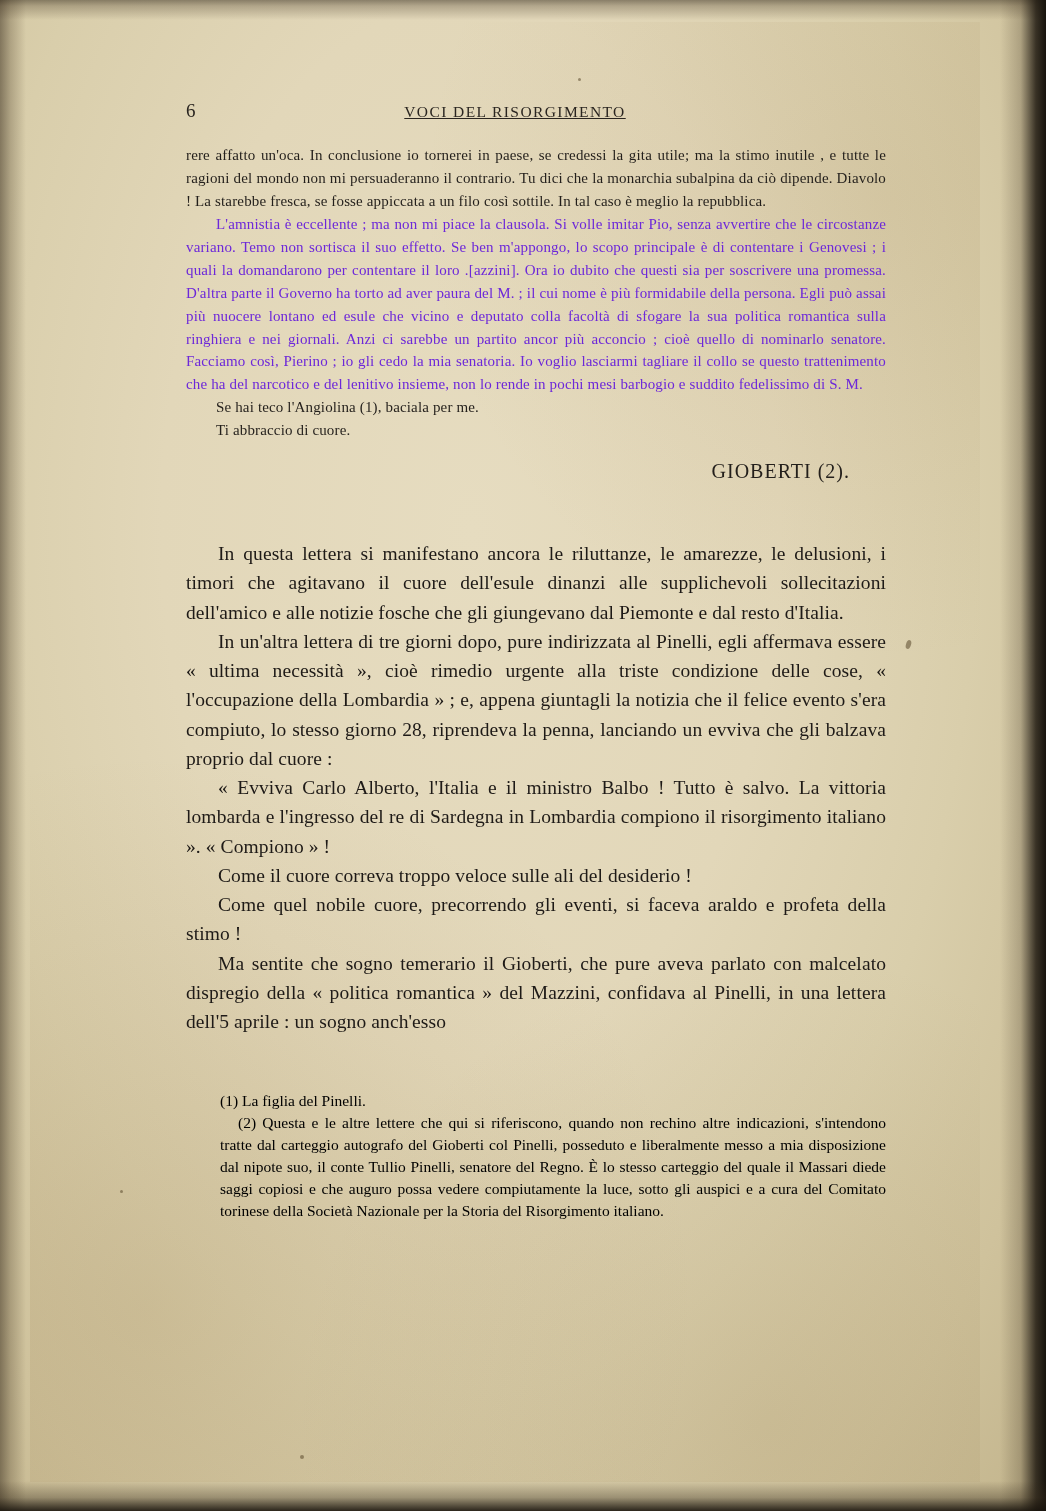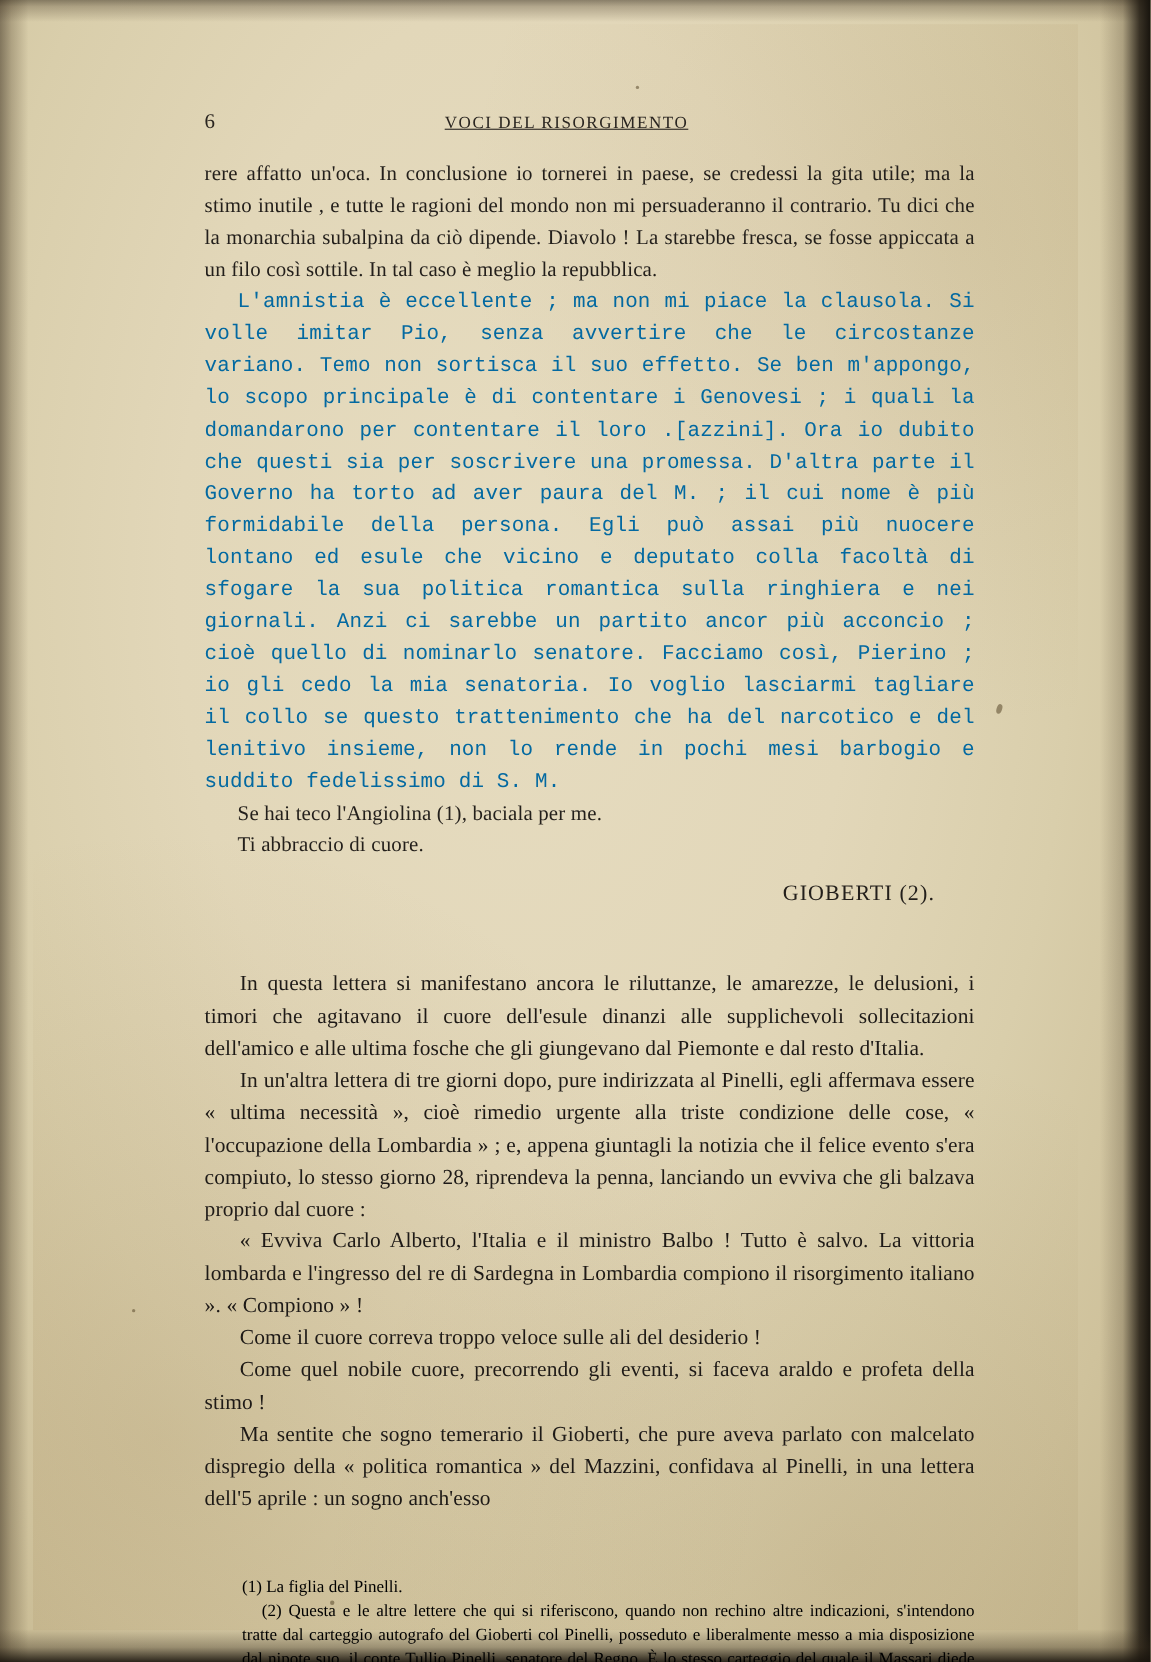--- a/index.html
+++ b/index.html
@@ -87,21 +87,21 @@
     text-align: center;
     font-size: 15.5px;
     letter-spacing: 1.4px;
     padding-right: 52px;
     text-transform: uppercase;
     text-decoration: underline;
   }
 
   .letter-body {
     color: #231f1b;
-    font-size: 19px;
+    font-size: 15px;
     line-height: 1.53;
     text-align: justify;
     letter-spacing: 0.15px;
   }
   .letter-body p { margin: 0; }
   .letter-body p.indent { text-indent: 30px; }
   .letter-body p.noindent { text-indent: 0; }
 
   .sig-line {
     text-align: right;
@@ -128,21 +128,21 @@
     color: #000000;
     font-size: 15.5px;
     line-height: 1.42;
     text-align: justify;
     padding-left: 34px;
   }
   .footnotes p { margin: 0; }
   .footnotes p.fn2 { text-indent: 18px; }
 
   
-  .faded { color: #0369a1; font-family: Liberation Mono, monospace; }
+  .faded { color: #6d28d9; }
 </style>
 </head>
 <body>
 
 <div class="page-root">
   <div class="page-surface"></div>
   <div class="paper-stain"></div>
 
   <div class="edge-left"></div>
   <div class="edge-top"></div>
@@ -166,21 +166,21 @@
       <p class="indent faded">L'amnistia è eccellente ; ma non mi piace la clausola. Si volle imitar Pio, senza avvertire che le circostanze variano. Temo non sortisca il suo effetto. Se ben m'appongo, lo scopo principale è di contentare i Genovesi ; i quali la domandarono per contentare il loro  .[azzini]. Ora io dubito che questi sia per soscrivere una promessa. D'altra parte il Governo ha torto ad aver paura del M. ; il cui nome è più formidabile della persona. Egli può assai più nuocere lontano ed esule che vicino e deputato colla facoltà di sfogare la sua politica romantica sulla ringhiera e nei giornali. Anzi ci sarebbe un partito ancor più acconcio ; cioè quello di nominarlo senatore. Facciamo così, Pierino ; io gli cedo la mia senatoria. Io voglio lasciarmi tagliare il collo se questo trattenimento che ha del narcotico e del lenitivo insieme, non lo rende in pochi mesi barbogio e suddito fedelissimo di S. M.</p>
       <p class="indent">Se hai teco l'Angiolina (1), baciala per me.</p>
       <p class="indent">Ti abbraccio di cuore.</p>
     </div>
 
     <div class="sig-line">
       <span class="sc">GIOBERTI (2).</span>
     </div>
 
     <div class="commentary">
-      <p>In questa lettera si manifestano ancora le riluttanze, le amarezze, le delusioni, i timori che agitavano il cuore dell'esule dinanzi alle supplichevoli sollecitazioni dell'amico e alle ultima fosche che gli giungevano dal Piemonte e dal resto d'Italia.</p>
+      <p>In questa lettera si manifestano ancora le riluttanze, le amarezze, le delusioni, i timori che agitavano il cuore dell'esule dinanzi alle supplichevoli sollecitazioni dell'amico e alle notizie fosche che gli giungevano dal Piemonte e dal resto d'Italia.</p>
       <p>In un'altra lettera di tre giorni dopo, pure indirizzata al Pinelli, egli affermava essere « ultima necessità », cioè rimedio urgente alla triste condizione delle cose, « l'occupazione della Lombardia » ; e, appena giuntagli la notizia che il felice evento s'era compiuto, lo stesso giorno 28, riprendeva la penna, lanciando un evviva che gli balzava proprio dal cuore :</p>
       <p>« Evviva Carlo Alberto, l'Italia e il ministro Balbo ! Tutto è salvo. La vittoria lombarda e l'ingresso del re di Sardegna in Lombardia compiono il risorgimento italiano ». « Compiono » !</p>
       <p>Come il cuore correva troppo veloce sulle ali del desiderio !</p>
       <p>Come quel nobile cuore, precorrendo gli eventi, si faceva araldo e profeta della stimo !</p>
       <p>Ma sentite che sogno temerario il Gioberti, che pure aveva parlato con malcelato dispregio della « politica romantica » del Mazzini, confidava al Pinelli, in una lettera dell'5 aprile : un sogno anch'esso</p>
     </div>
 
     <div class="footnotes">
       <p>(1) La figlia del Pinelli.</p>
       <p class="fn2">(2) Questa e le altre lettere che qui si riferiscono, quando non rechino altre indicazioni, s'intendono tratte dal carteggio autografo del Gioberti col Pinelli, posseduto e liberalmente messo a mia disposizione dal nipote suo, il conte Tullio Pinelli, senatore del Regno. È lo stesso carteggio del quale il Massari diede saggi copiosi e che auguro possa vedere compiutamente la luce, sotto gli auspici e a cura del Comitato torinese della Società Nazionale per la Storia del Risorgimento italiano.</p>

